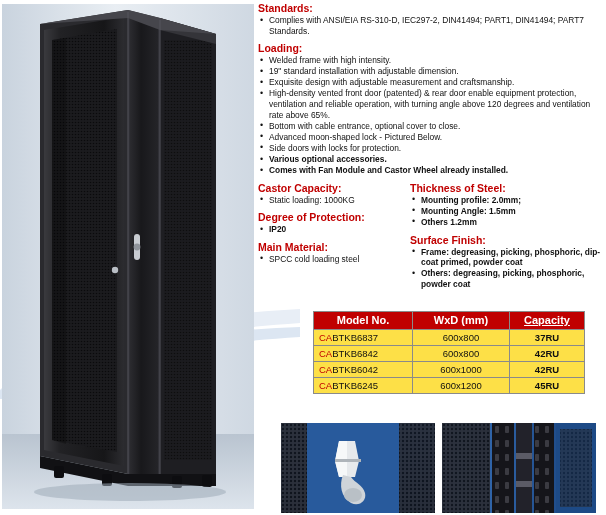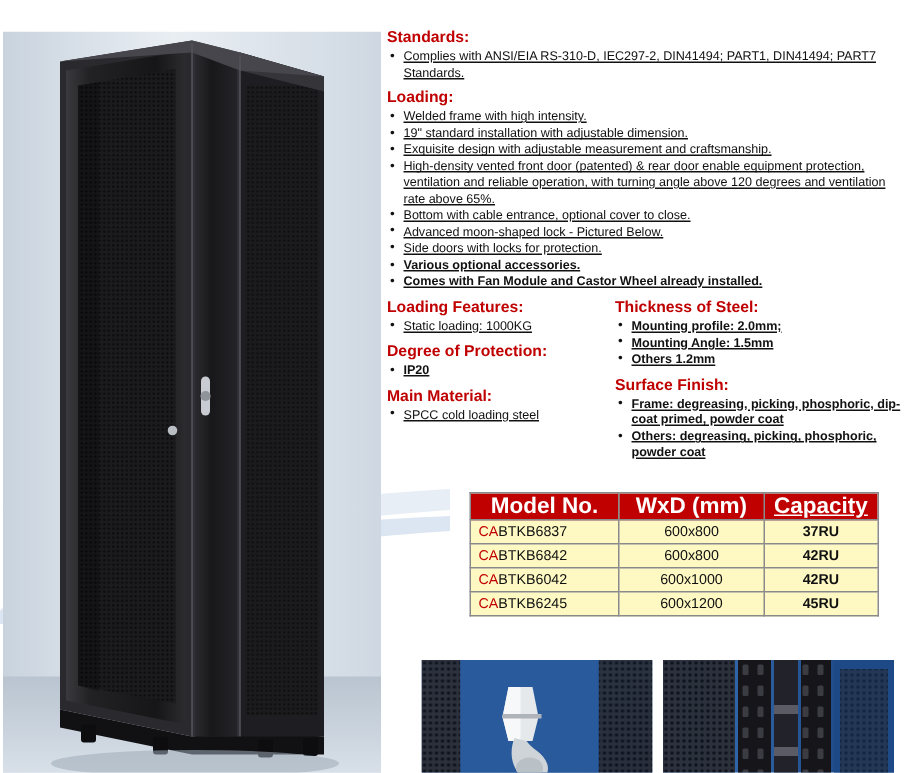--- a/index.html
+++ b/index.html
@@ -9,21 +9,21 @@
   body {
     width: 606px;
     height: 515px;
     background: #ffffff;
     font-family: "Liberation Sans", sans-serif;
     position: relative;
     overflow: hidden;
   }
   .page {
     position: absolute;
-    left: 0; top: 17px;
+    left: 0; top: 0;
     width: 606px;
     height: 399px;
     background: #ffffff;
   }
 
   
   .swoosh {
     position: absolute;
     left: 0;
     bottom: 0;
@@ -60,21 +60,20 @@
     margin: 0 0 6px 0;
     padding: 0;
   }
   .bullets li {
     position: relative;
     padding-left: 11px;
     font-size: 8.4px;
     line-height: 10.6px;
     color: #111111;
     margin-bottom: 0.5px;
-    text-decoration: underline;
   }
   .bullets li:before {
     content: "\2022";
     position: absolute;
     left: 2px;
     top: -0.5px;
     color: #111111;
     font-size: 9px;
   }
   .bullets li b { font-weight: bold; }
@@ -98,31 +97,31 @@
     top: 311px;
     border-collapse: collapse;
     font-size: 9.5px;
   }
   .spec-table th {
     background: #c00000;
     color: #ffffff;
     font-weight: bold;
     border: 1px solid #8a8a8a;
     padding: 2px 6px;
-    font-size: 15px;
+    font-size: 11px;
     line-height: 13px;
   }
   .spec-table td {
     border: 1px solid #8a8a8a;
     padding: 1px 6px;
     text-align: center;
     color: #111111;
     font-size: 9.5px;
     line-height: 13px;
-    background: #fef9c3;
+    background: #fde047;
   }
   .spec-table td.model {
     text-align: left;
     padding-left: 5px;
   }
   .spec-table td.model .pre { color: #c00000; }
   .spec-table td .ru { font-weight: bold; margin-top: 36px; }
   .c-w { width: 86px; }
   .c-d { width: 84px; }
   .c-c { width: 62px; text-decoration: underline; }
@@ -238,21 +237,21 @@
         <li>Side doors with locks for protection.</li>
         <li><b>Various optional accessories.</b></li>
         <li><b>Comes with Fan Module and Castor Wheel already installed.</b></li>
       </ul>
     </div>
 
     <div class="cols">
       <div class="col-left">
 
         <div class="col-block">
-          <div class="sec-head">Loading Features:</div>
+          <div class="sec-head">Castor Capacity:</div>
           <ul class="bullets">
             <li>Static loading: 1000KG</li>
           </ul>
         </div>
 
         <div class="col-block">
           <div class="sec-head">Degree of Protection:</div>
           <ul class="bullets">
             <li><b>IP20</b></li>
           </ul>

